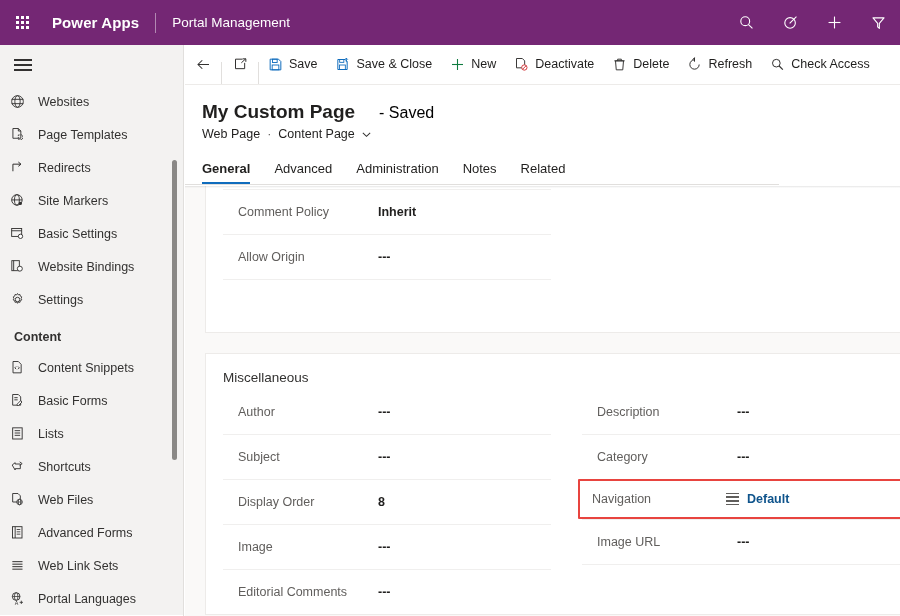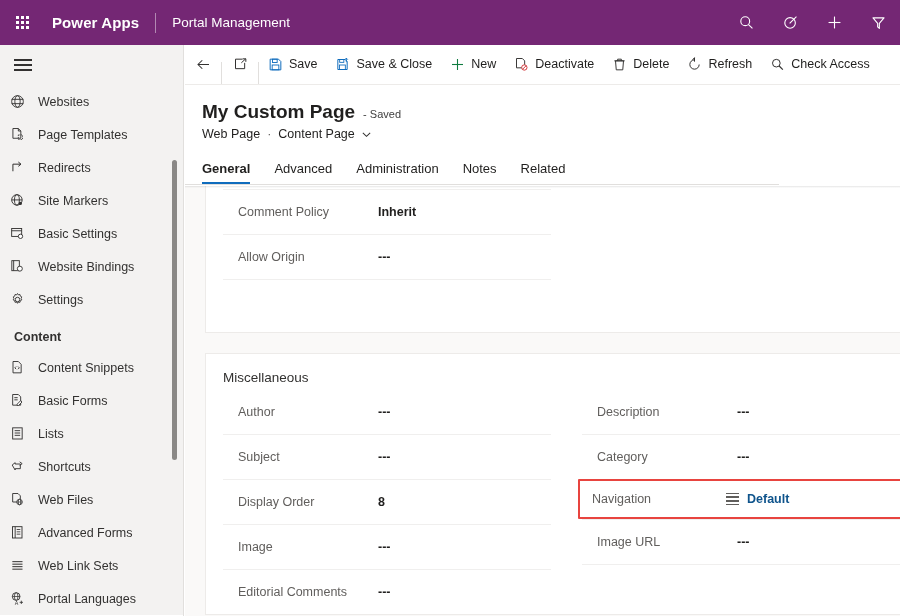--- a/index.html
+++ b/index.html
@@ -117,21 +117,21 @@
   
   .rec-header {
     position: absolute; top: 85px; left: 185px;
     width: 715px; height: 100px; background: #ffffff;
   }
   .rec-title-row {
     display: flex; align-items: baseline;
     padding: 16px 0 0 17px;
   }
   .rec-title { font-size: 19px; font-weight: bold; color: #201f1e; }
-  .rec-saved { font-size: 11px; color: #404040; margin-left: 8px; }
+  .rec-saved { font-size: 16px; color: #000000; margin-left: 24px; }
   .rec-sub {
     display: flex; align-items: center;
     padding: 4px 0 0 17px; font-size: 12.5px; color: #201f1e;
   }
   .rec-sub .dot { margin: 0 7px; color: #605e5c; }
   .rec-sub .ctype { cursor: pointer; }
   .chev { margin-left: 6px; cursor: pointer; display: inline-flex; }
 
   .tabs {
     position: absolute; top: 152px; left: 185px;

